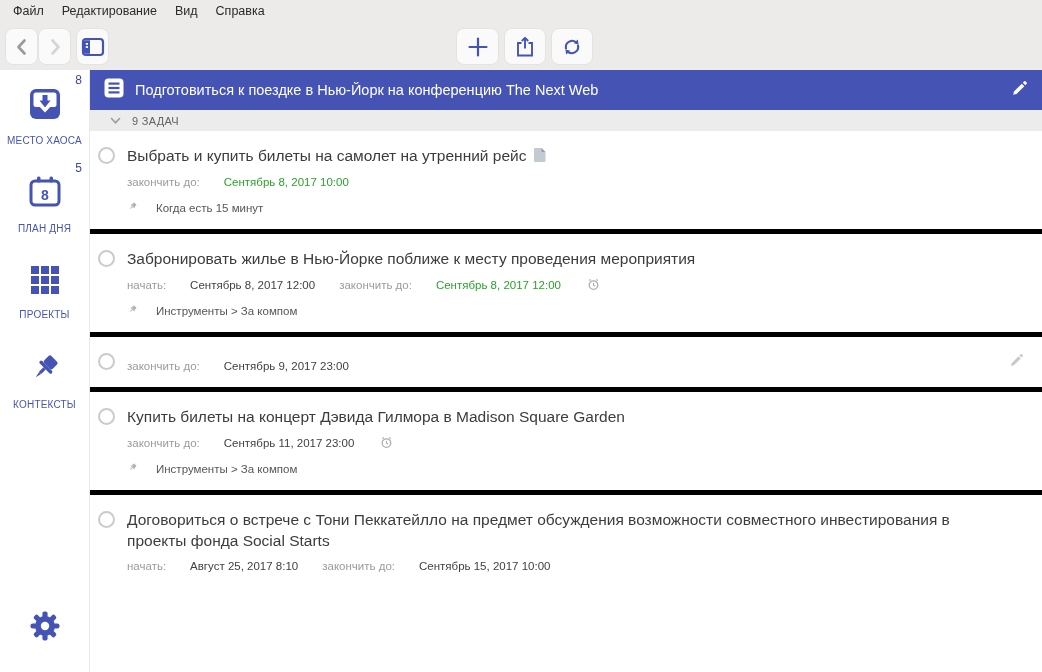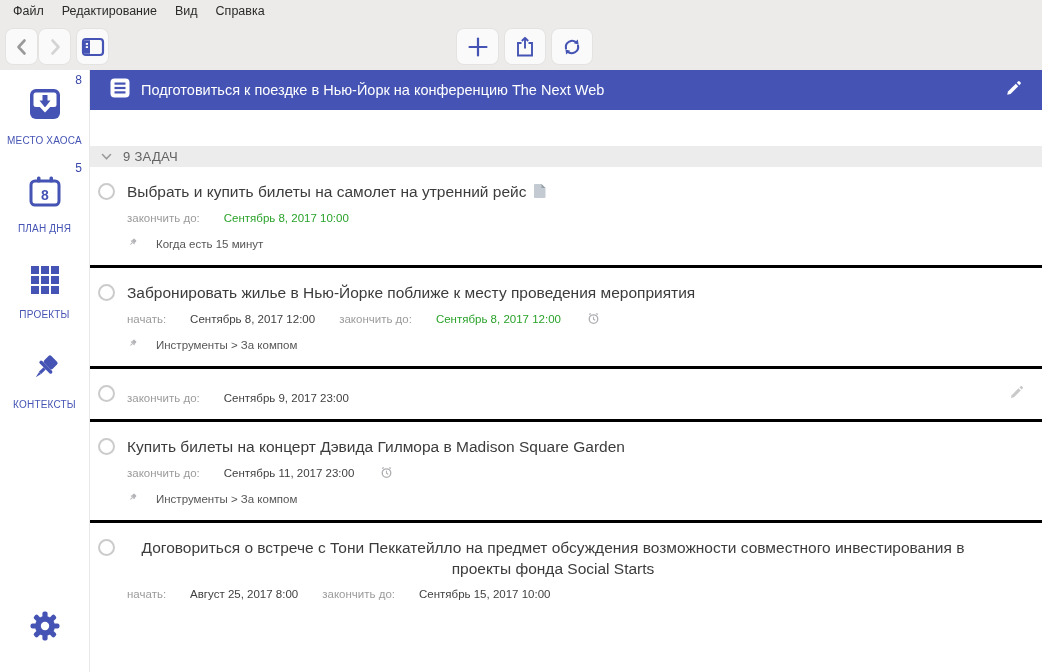--- a/index.html
+++ b/index.html
@@ -56,37 +56,37 @@
   .side-badge {
     position:absolute; top:1px; right:7px; font-size:12px; color:#3847a8;
   }
   .side-spacer { flex:1 1 auto; }
   .side-settings { display:flex; justify-content:center; padding-bottom:26px; }
 
   
   .main { flex:1 1 auto; display:flex; flex-direction:column; min-width:0; }
   .project-header {
     height:40px; background:#4554b4; display:flex; align-items:center;
-    padding:0 20px; gap:11px; flex:0 0 auto;
+    padding:0 14px; gap:11px; flex:0 0 auto;
   }
   .project-header .title {
     color:#ffffff; font-size:14.5px; flex:1 1 auto; white-space:nowrap;
     overflow:hidden;
   }
   .section-bar {
     height:21px; background:#ececec; display:flex; align-items:center;
-    padding-left:11px; gap:11px; flex:0 0 auto;
-    font-size:13px; color:#636363; letter-spacing:0.3px;margin-top:36px;
+    padding-left:20px; gap:11px; flex:0 0 auto;
+    font-size:11px; color:#636363; letter-spacing:0.3px;
   }
   .task-list { flex:1 1 auto; background:#ffffff; overflow:hidden; }
 
   
   .task-row {
     position:relative; display:flex; align-items:flex-start;
-    padding:14px 46px 15px 8px; border-bottom:3px solid #000000;
+    padding:14px 46px 15px 8px; border-bottom:5px solid #000000;
   }
   .check {
     width:17px; height:17px; border:2px solid #cbcbcb; border-radius:50%;
     flex:0 0 auto; margin-top:2px; background:#fff; cursor:pointer;
   }
   .task-body { margin-left:12px; min-width:0; }
   .task-title {
     font-size:15.5px; line-height:21px; color:#3c3c3c; max-width:852px;
   }
   .task-title .note-ic { margin-left:7px; vertical-align:-1px; display:inline-block; }
@@ -388,28 +388,28 @@
                       <rect x="9.5" y="15" width="17" height="3.5" rx="1.7"></rect>
                       <rect x="16.4" y="18.5" width="3.2" height="6.5"></rect>
                       <polygon points="18,31 16.6,25 19.4,25"></polygon>
                     </g>
                   </svg></span>
               <span>Инструменты &gt; За компом</span>
             </div>
           </div>
         </div>
 
-        <div class="task-row" style="border-bottom:none;text-align:center;">
+        <div class="task-row" style="border-bottom:none;">
           <div class="check"></div>
           <div class="task-body">
             <div class="task-title"><span>Договориться о встрече с Тони Пеккатейлло на предмет обсуждения возможности совместного инвестирования в проекты фонда Social Starts</span></div>
             <div class="meta-line">
               <span class="meta-group">
                   <span class="meta-label">начать:</span>
-                  <span class="meta-value">Август 25, 2017 8:00</span>
+                  <span class="meta-value">Август 25, 2017 8:10</span>
                 </span>
               <span class="meta-group">
                   <span class="meta-label">закончить до:</span>
                   <span class="meta-value">Сентябрь 15, 2017 10:00</span>
                 </span>
             </div>
           </div>
         </div>
 
       </div>

